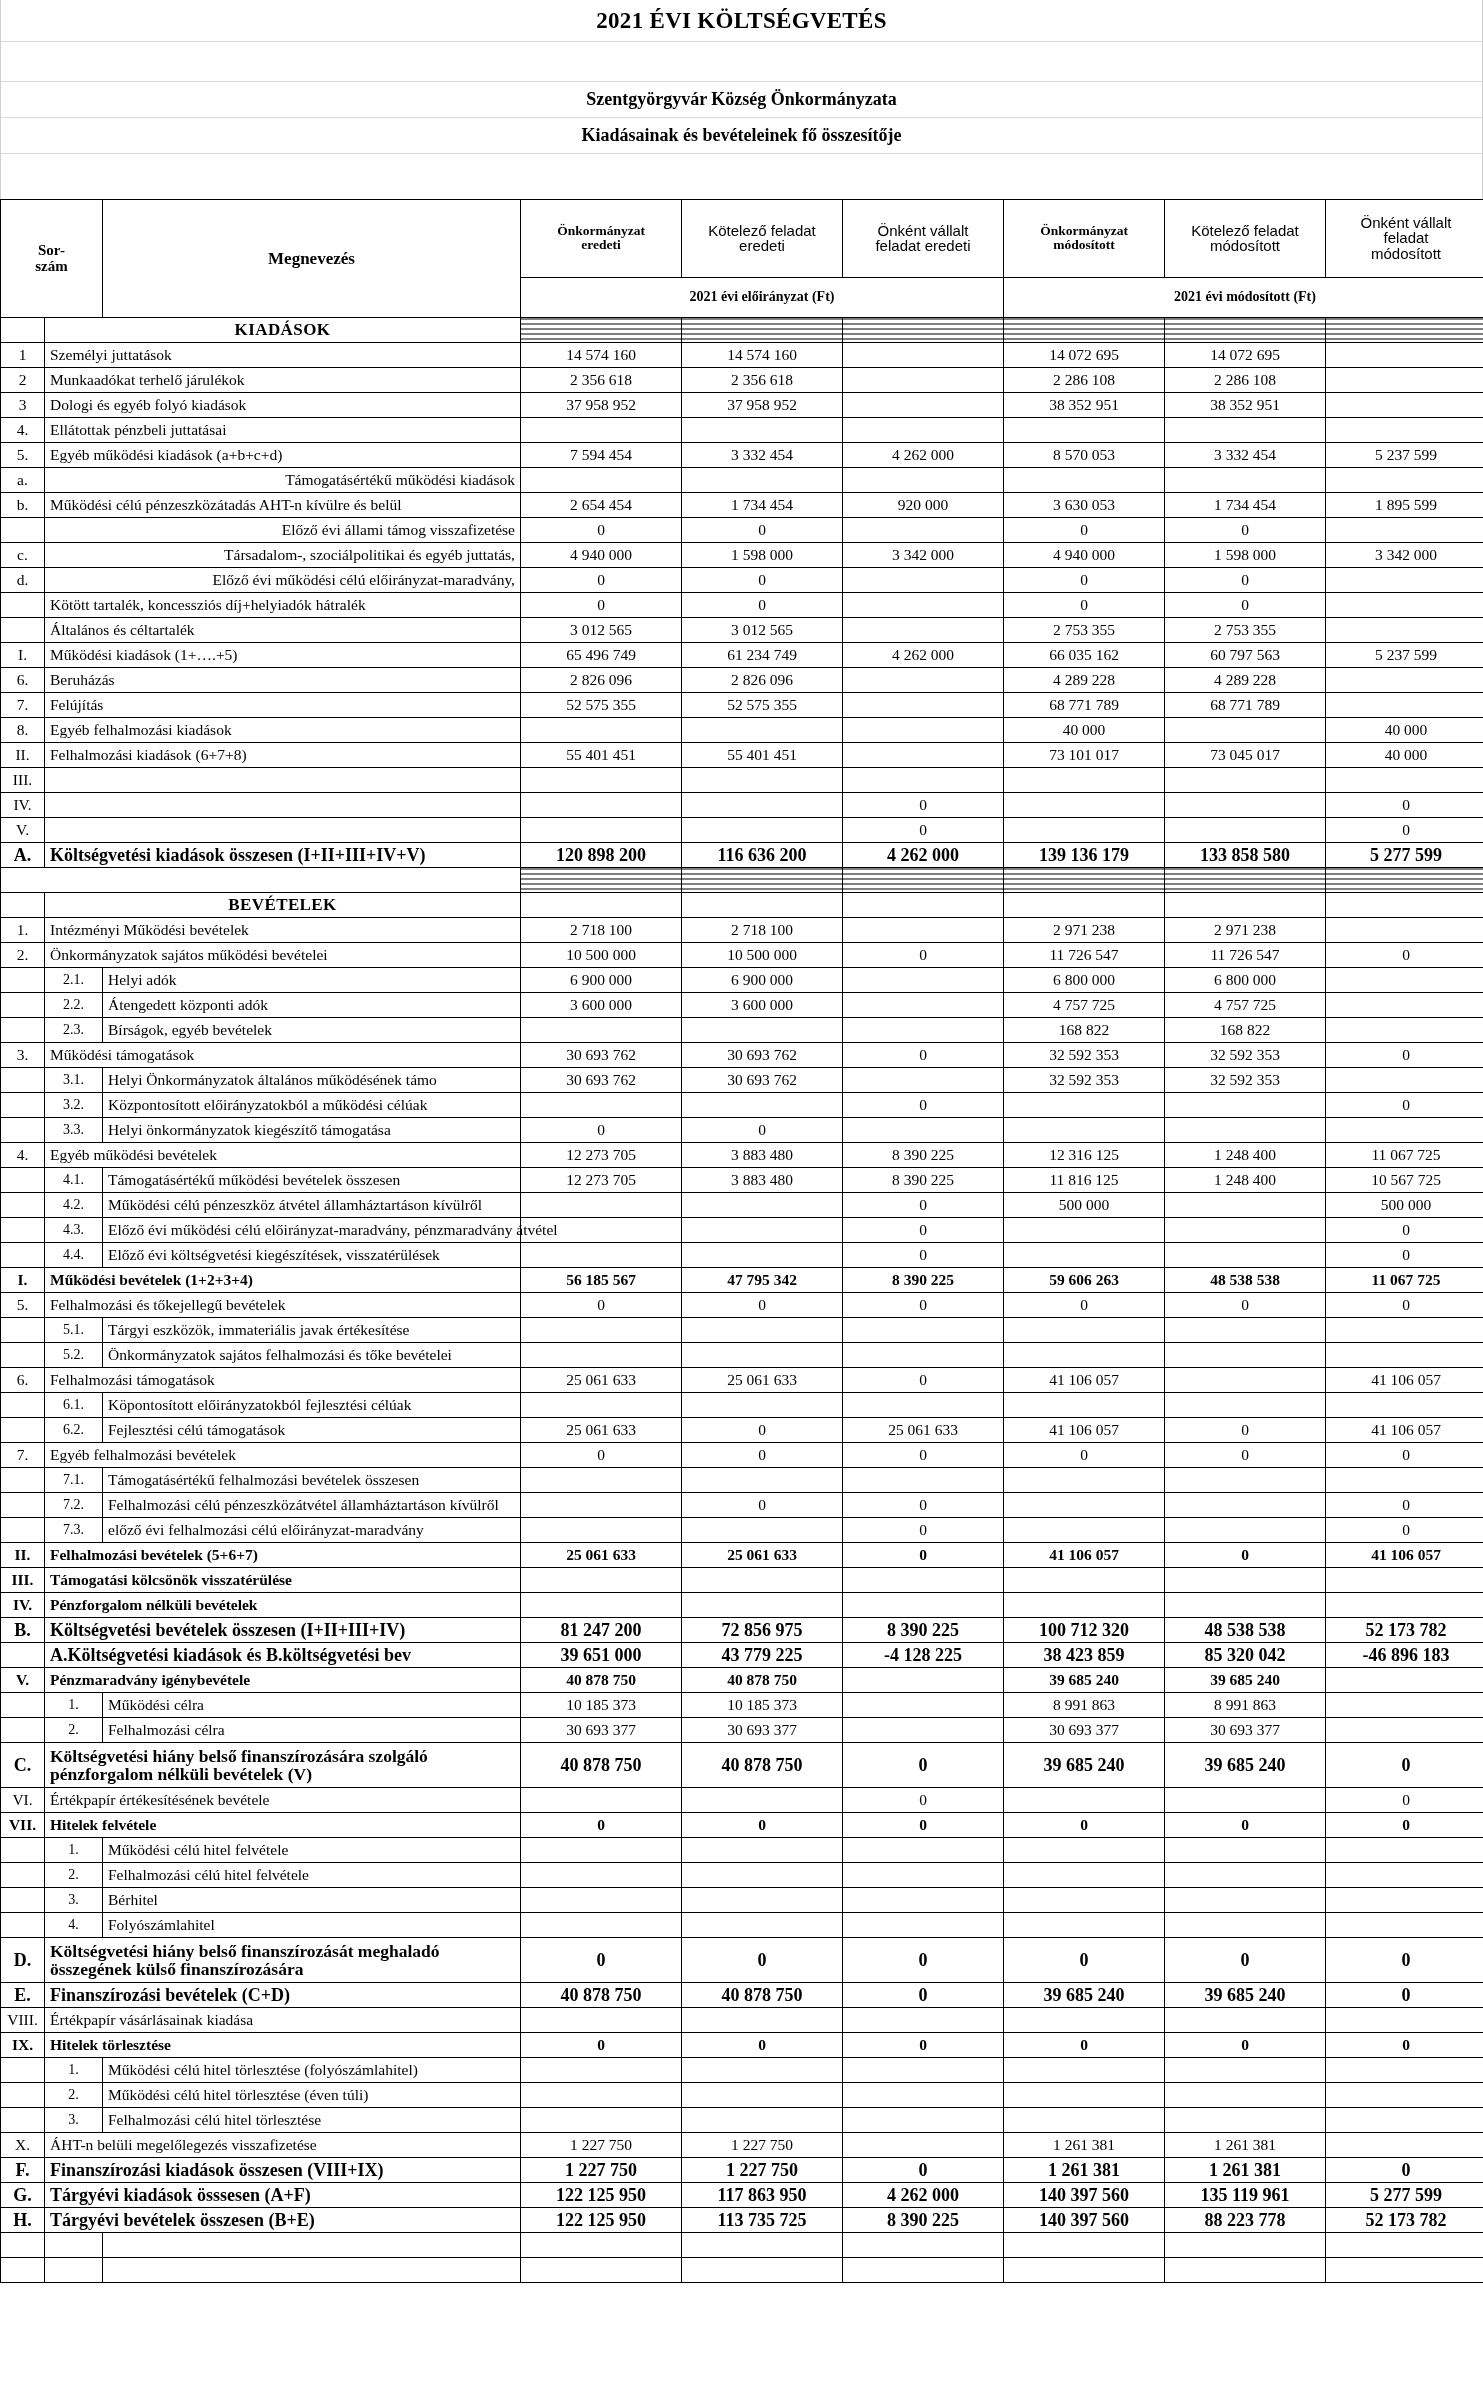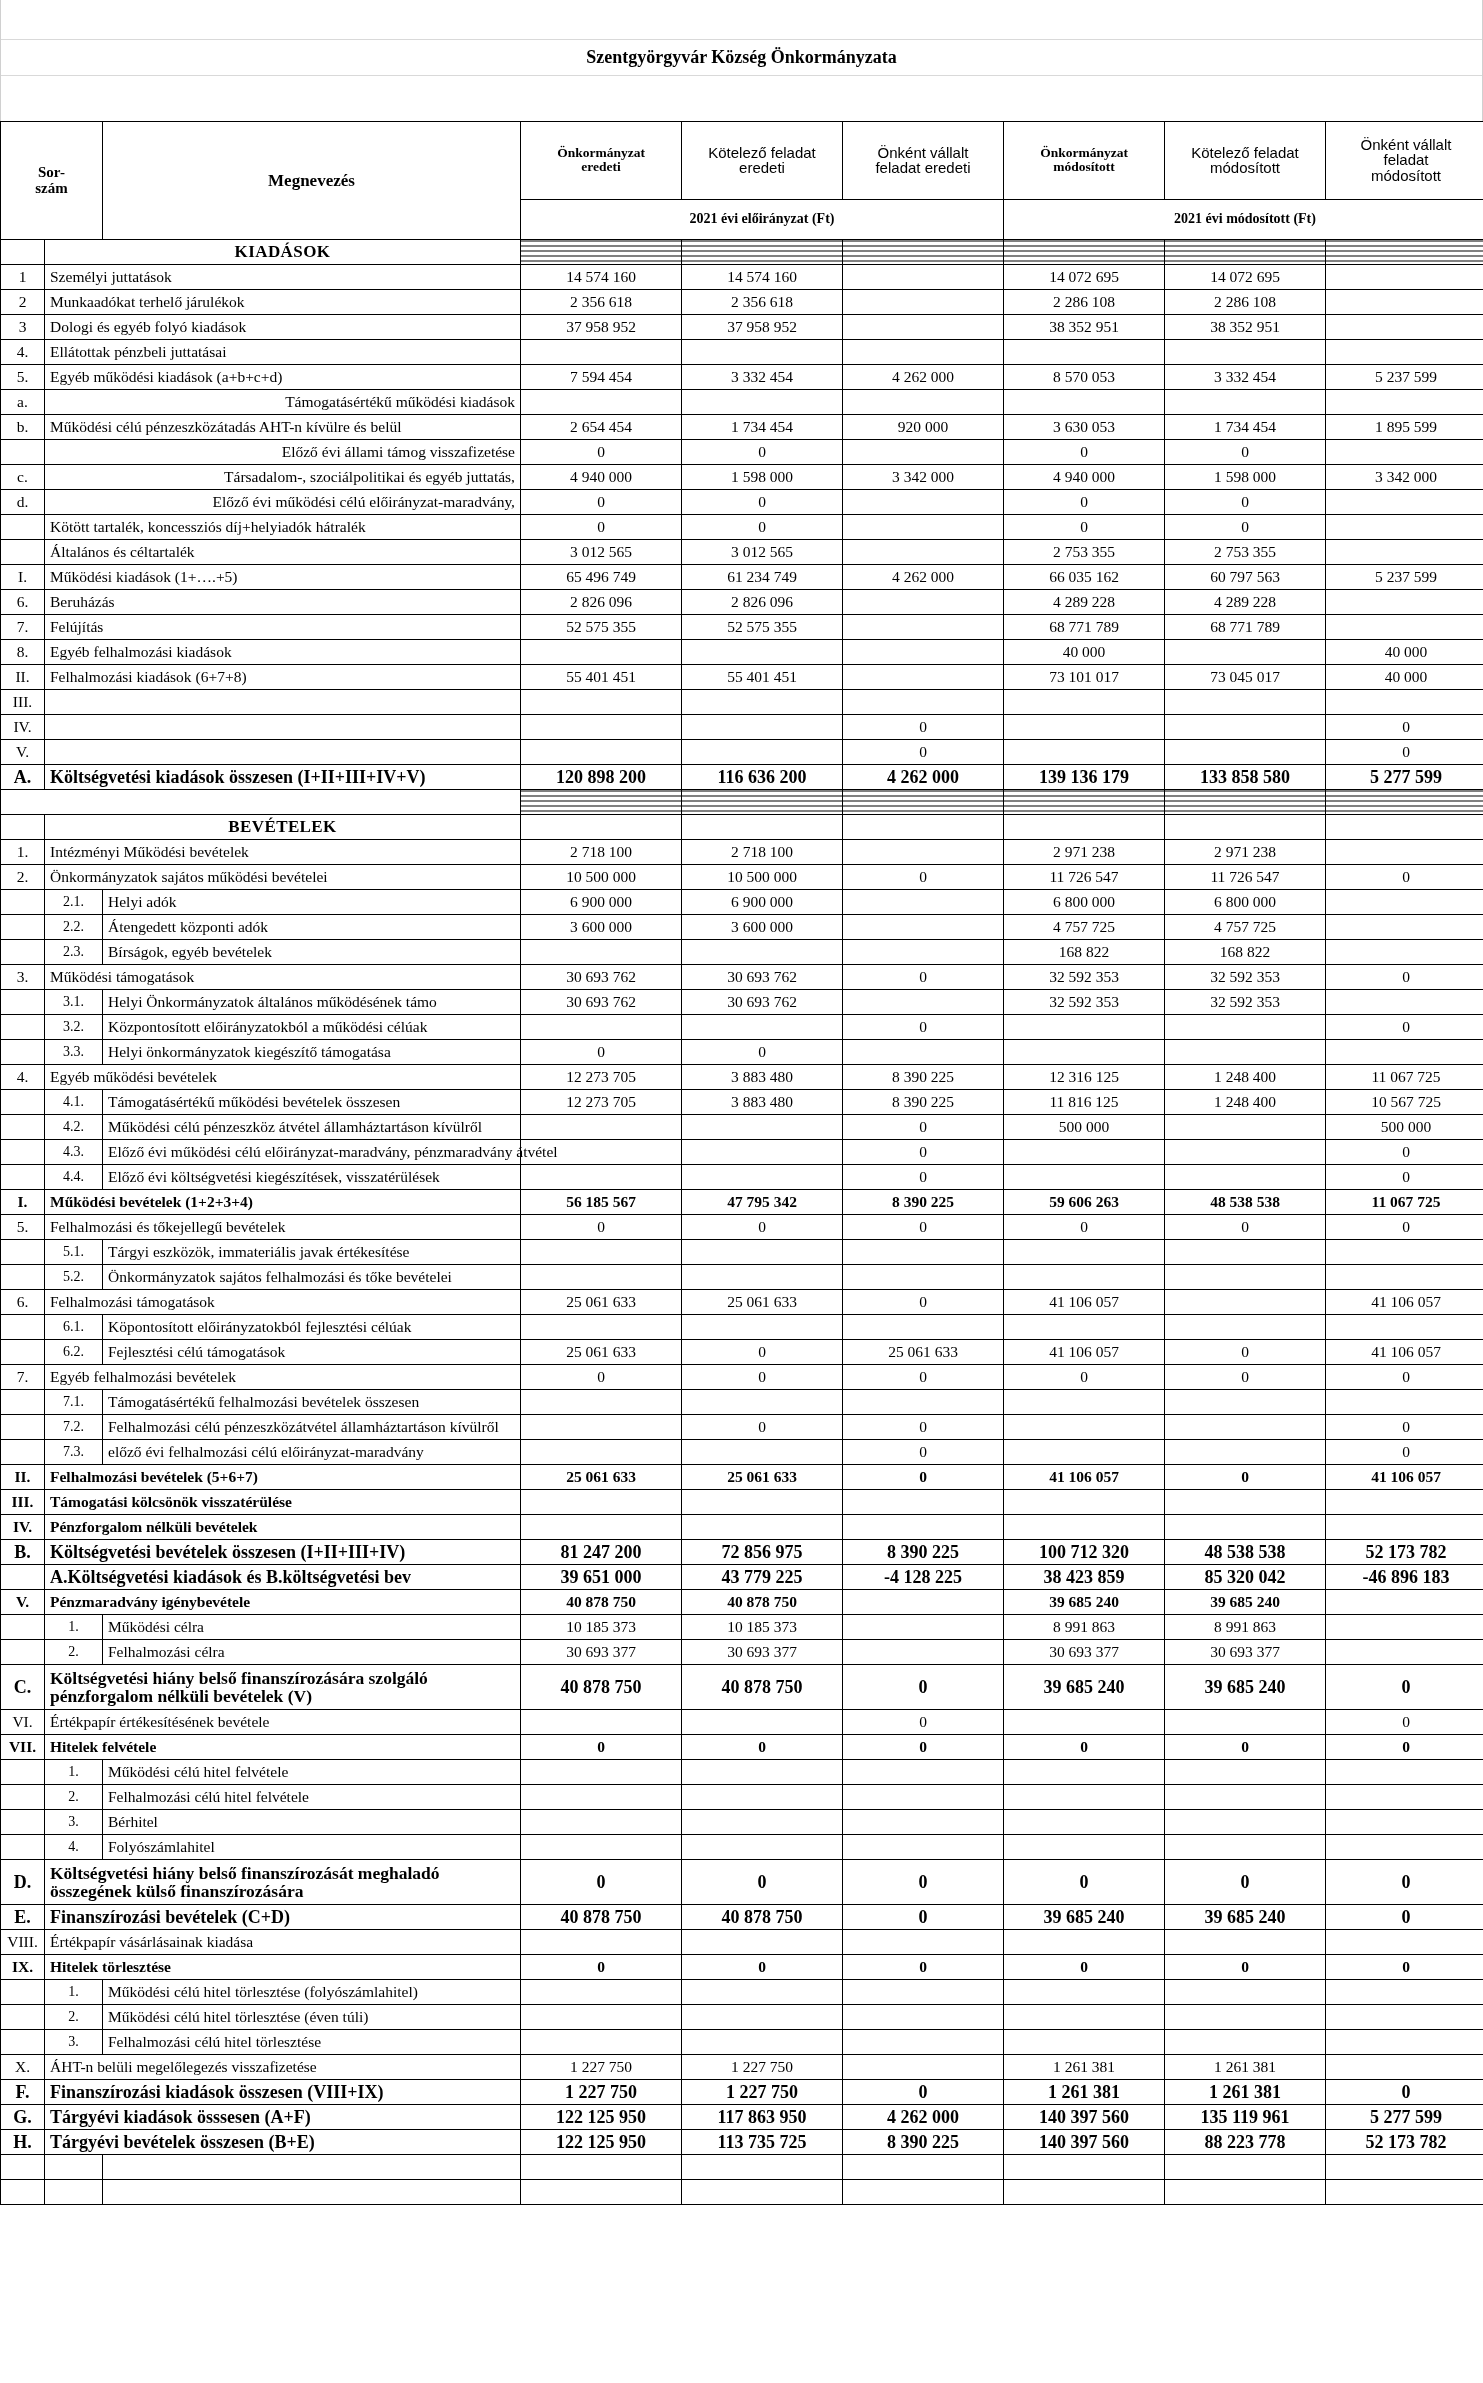--- a/index.html
+++ b/index.html
@@ -110,22 +110,24 @@
 
   .blankrow td { height: 22px; border: 1px solid #d9d9d9; }
   .twoline { white-space: normal; line-height: 1.2; font-weight: bold; font-size: 17.5px; }
 </style>
 </head>
 <body>
 
 <div id="page">
 
   <div class="titleblock">
+    <div class="trow t-main">2021 ÉVI KÖLTSÉGVETÉS</div>
     <div class="trow t-blank1"></div>
     <div class="trow t-sub1">Szentgyörgyvár Község Önkormányzata</div>
+    <div class="trow t-sub2">Kiadásainak és bevételeinek fő összesítője</div>
     <div class="trow t-blank2"></div>
   </div>
 
   <table class="budget">
     <colgroup>
       <col class="c-no">
         <col class="c-sub">
         <col class="c-name">
       <col class="c-num">
         <col class="c-num">

